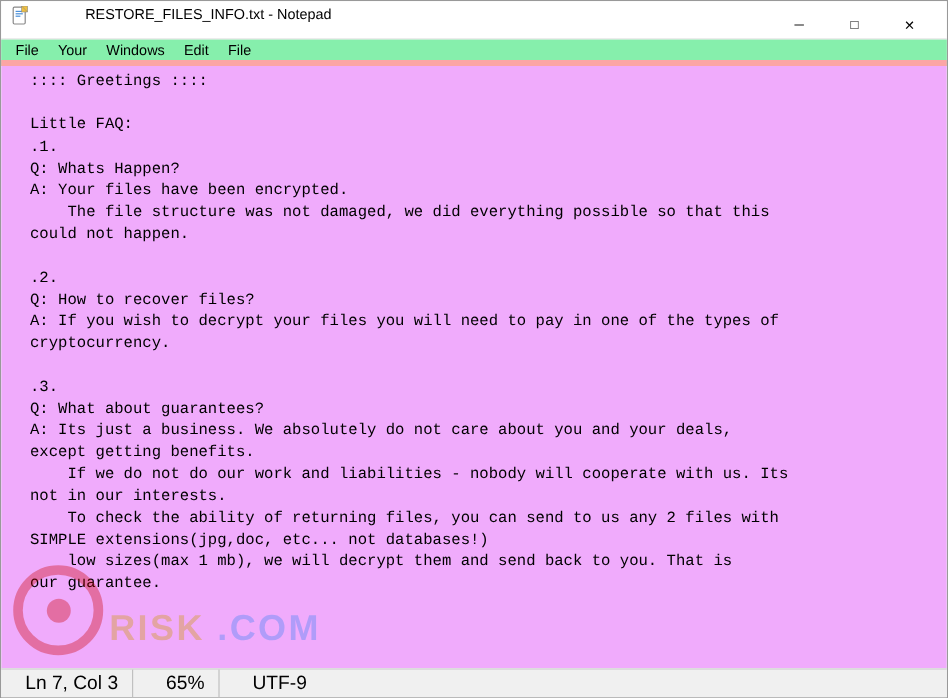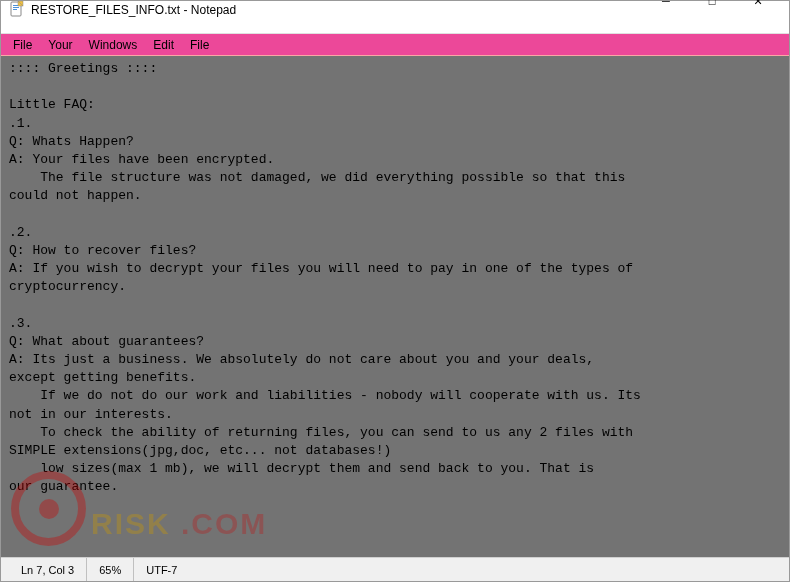--- a/index.html
+++ b/index.html
@@ -23,24 +23,25 @@
       background: #ffffff;
       border: 1px solid #999;
       display: flex;
       flex-direction: column;
     }
 
     .title-bar {
       height: 32px;
       background: #ffffff;
       display: flex;
-      align-items: flex-end;
-      padding: 16px 8px;
+      align-items: flex-start;
+      padding: 4px 8px;
       border-bottom: 1px solid #e0e0e0;
       flex-shrink: 0;
+      gap: 40px;
     }
 
     .title-bar-icon {
       width: 16px;
       height: 16px;
       margin-right: 6px;
       display: flex;
       align-items: center;
       justify-content: center;
     }
@@ -69,52 +70,52 @@
       cursor: pointer;
       display: flex;
       align-items: center;
       justify-content: center;
       font-size: 11px;
       color: #000;
     }
 
     .menu-bar {
       height: 22px;
-      background: #ec4899;
+      background: #86efac;
       display: flex;
       align-items: center;
       padding: 0 4px;
-      border-bottom: 1px solid #fca5a5;
+      border-bottom: 5px solid #fca5a5;
       flex-shrink: 0;
     }
 
     .menu-item {
       padding: 2px 8px;
       font-size: 12px;
       color: #000;
       cursor: pointer;
     }
 
     .editor-area {
       flex: 1;
       display: flex;
       overflow: hidden;
     }
 
     .text-content {
       flex: 1;
       overflow-y: scroll;
       overflow-x: auto;
-      padding: 4px 8px;
+      padding: 4px 24px;
       font-family: 'Courier New', Courier, monospace;
       font-size: 13px;
       line-height: 1.4;
       color: #000;
       white-space: pre;
-      background: #737373;
+      background: #f0abfc;
     }
 
     .text-content::-webkit-scrollbar {
       width: 17px;
     }
 
     .text-content::-webkit-scrollbar-track {
       background: #f0f0f0;
     }
 
@@ -123,24 +124,24 @@
       border: 1px solid #a0a0a0;
     }
 
     .status-bar {
       height: 24px;
       background: #f0f0f0;
       border-top: 1px solid #d0d0d0;
       display: flex;
       align-items: center;
       padding: 0 8px;
-      font-size: 11px;
+      font-size: 16px;
       color: #000;
       flex-shrink: 0;
-      gap: 0;
+      gap: 15px;
     }
 
     .status-section {
       padding: 0 12px;
       border-right: 1px solid #c0c0c0;
       height: 100%;
       display: flex;
       align-items: center;
     }
 
@@ -215,23 +216,23 @@
 not in our interests.
     To check the ability of returning files, you can send to us any 2 files with
 SIMPLE extensions(jpg,doc, etc... not databases!)
     low sizes(max 1 mb), we will decrypt them and send back to you. That is
 our guarantee.</div>
   </div>
 
   <div class="status-bar">
     <div class="status-section">Ln 7, Col 3</div>
     <div class="status-section">65%</div>
-    <div class="status-section">UTF-7</div>
+    <div class="status-section">UTF-9</div>
   </div>
 
   <div class="watermark" style="position:absolute; bottom:30px; left:0; width:420px; height:90px; opacity:0.35; pointer-events:none;">
     <div style="position:absolute; left:10px; bottom:5px; width:75px; height:75px; border-radius:50%; border:8px solid #cc0000; display:flex; align-items:center; justify-content:center;">
       <div style="width:20px; height:20px; border-radius:50%; background:#cc0000;"></div>
     </div>
-    <div style="position:absolute; left:90px; bottom:10px; font-family:Arial,sans-serif; font-size:30px; font-weight:bold; color:#cc9900; letter-spacing:2px; white-space:nowrap; text-transform:uppercase;">RISK<span style="color:#cccccc;"> </span><span style="color:#b91c1c;">.COM</span></div>
+    <div style="position:absolute; left:90px; bottom:10px; font-family:Arial,sans-serif; font-size:30px; font-weight:bold; color:#cc9900; letter-spacing:2px; white-space:nowrap; text-transform:uppercase;">RISK<span style="color:#cccccc;"> </span><span style="color:#3b82f6;">.COM</span></div>
   </div>
 
 </div>
 
 </body></html>

